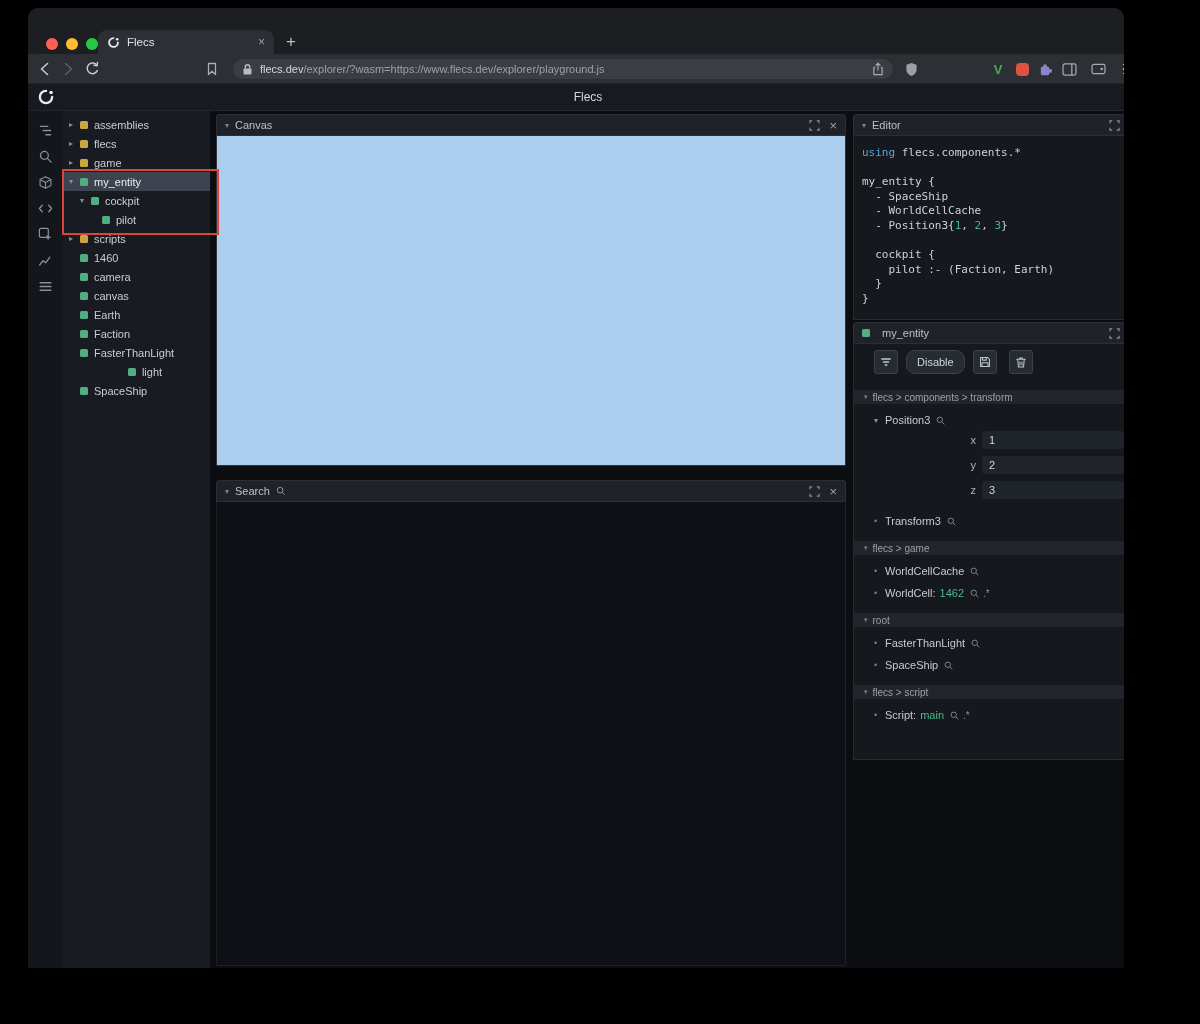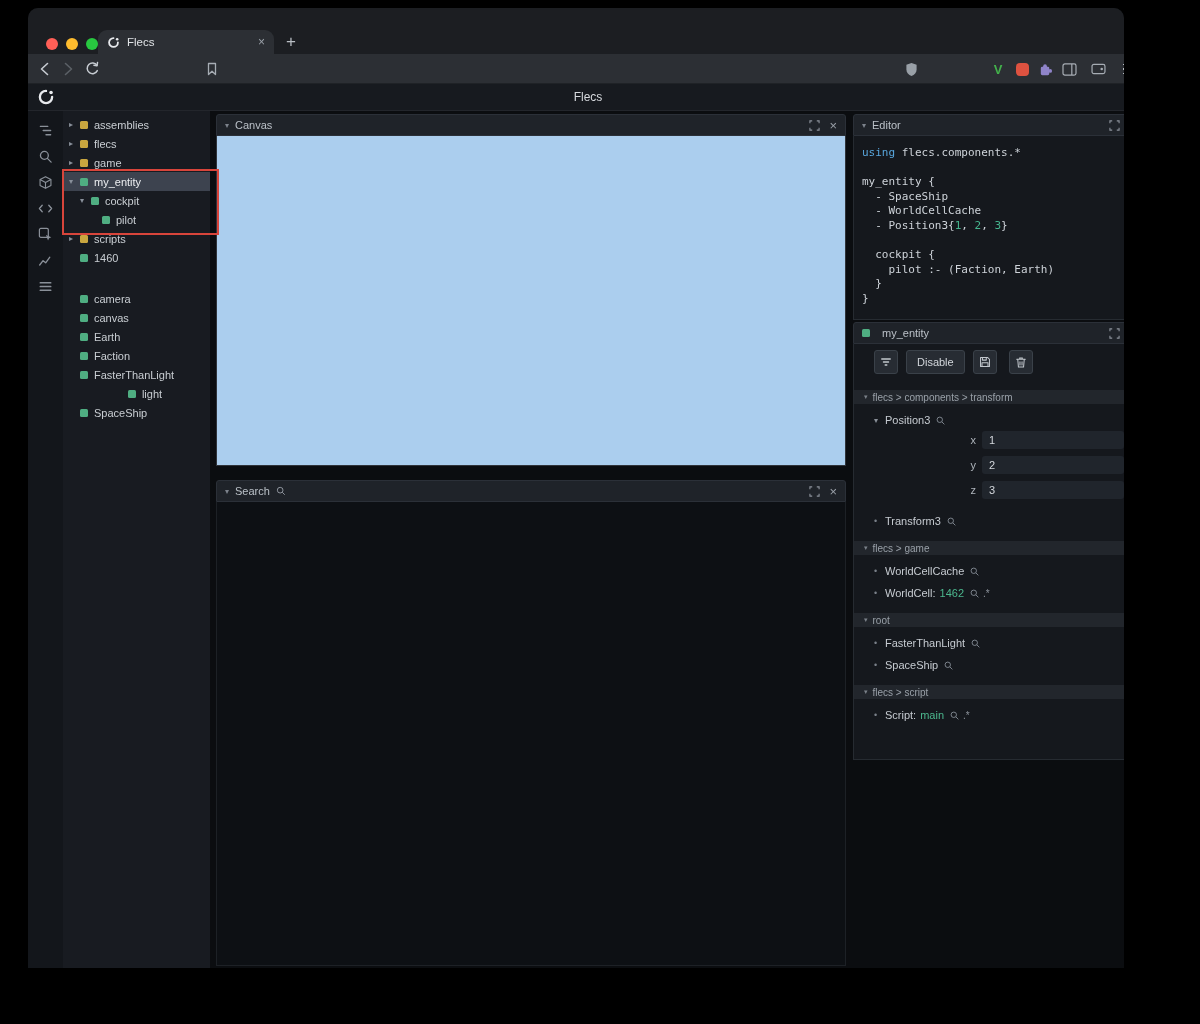--- a/index.html
+++ b/index.html
@@ -86,21 +86,21 @@
   .tok-kw  { color:#58a6dd;text-align:center; }
   .tok-num { color:#45b48e; }
   .tok-pl  { color:#ced3d9; }
 
   .inspector-panel { left:825px; top:238px; width:293px; }
   .inspector-body  { height:416px; background:#15181d; border:1px solid #262b31; border-top:none; }
   .itoolbar { display:flex; align-items:center; gap:8px; padding:6px 0 0 20px; }
   .ibtn { height:24px; min-width:24px; background:#272c33; border:1px solid #3a4149; border-radius:3px;
           color:#d2d6db; font-size:11px; display:flex; align-items:center; justify-content:center;
           font-family:inherit; padding:0; }
-  .ibtn-text { padding:0 10px; }
+  .ibtn-text { padding:0 10px;border-radius:9px; }
   .ibtn.trash { margin-left:4px; }
 
   .isec { height:14px; margin-top:14px; background:#22262c; display:flex; align-items:center;
           padding-left:10px; font-size:10px; color:#99a0a8; gap:5px; }
   .isec:first-child { margin-top:16px; }
   .schev { font-size:7px; color:#7b818a; }
   .irow { margin-top:10px; display:flex; align-items:center; padding-left:20px; font-size:11px; color:#c6cbd1; }
   .ifield + .irow { margin-top:16px; }
   .rchev { width:11px; font-size:8px; color:#8a9099; flex:none; }
   .bullet { width:11px; font-size:9px; color:#7b818a; flex:none; }
@@ -156,20 +156,35 @@
             <path d="M12.9 4.4A5.3 5.3 0 1 0 13.3 9.6" fill="none" stroke="#c6cbd1" stroke-width="1.5" stroke-linecap="round"></path>
             <polyline points="13.5,1.6 13.0,4.7 9.9,4.2" fill="none" stroke="#c6cbd1" stroke-width="1.5" stroke-linecap="round" stroke-linejoin="round"></polyline>
           </svg>
       </span>
       <span class="navbtn" style="left:176px">
         <svg width="14" height="14" viewBox="0 0 14 14">
             <path d="M3.5 1.5h7v11L7 9.2 3.5 12.5z" fill="none" stroke="#a7adb4" stroke-width="1.3" stroke-linejoin="round"></path>
           </svg>
       </span>
 
+      <div class="addressbar">
+        <span style="display:flex">
+          <svg width="11" height="13" viewBox="0 0 11 13">
+              <rect x="1.5" y="5.5" width="8" height="6" rx="1" fill="#b8bdc3"></rect>
+              <path d="M3.3 5.5V4a2.2 2.2 0 0 1 4.4 0v1.5" fill="none" stroke="#b8bdc3" stroke-width="1.4"></path>
+            </svg>
+        </span>
+        <span class="url"><span class="url-domain">flecs.dev</span><span class="url-path">/explorer/?wasm=https://www.flecs.dev/explorer/playground.js</span></span>
+        <span style="display:flex">
+          <svg width="12" height="14" viewBox="0 0 13 16">
+              <path d="M3.2 6.5H1.8v8h9.4v-8h-1.4" fill="none" stroke="#a7adb4" stroke-width="1.3"></path>
+              <path d="M6.5 1.6v7.6M6.5 1.4L4.1 3.9M6.5 1.4l2.4 2.5" fill="none" stroke="#a7adb4" stroke-width="1.3" stroke-linecap="round"></path>
+            </svg>
+        </span>
+      </div>
 
       <span class="ext" style="left:874px">
         <svg width="13" height="15" viewBox="0 0 14 16">
             <path d="M7 1l5.5 2v5c0 3.5-2.3 6-5.5 7-3.2-1-5.5-3.5-5.5-7V3z" fill="#99a0a7"></path>
           </svg>
       </span>
       <span class="ext ext-v" style="left:961px">V</span>
       <span class="ext" style="left:985px">
           <span class="ext-red"></span>
         </span>
@@ -294,21 +309,21 @@
           <div class="tree-row" style="padding-left: 6px;">
             <span class="chev">▸</span>
             <span class="sq yellow"></span>
             <span class="tlabel">scripts</span>
           </div>
           <div class="tree-row" style="padding-left: 6px;">
             <span class="chev"></span>
             <span class="sq green"></span>
             <span class="tlabel">1460</span>
           </div>
-          <div class="tree-row" style="padding-left: 6px; margin-top: 22px;">
+          <div class="tree-row" style="padding-left: 6px;">
             <span class="chev"></span>
             <span class="sq green"></span>
             <span class="tlabel">camera</span>
           </div>
           <div class="tree-row" style="padding-left: 6px;">
             <span class="chev"></span>
             <span class="sq green"></span>
             <span class="tlabel">canvas</span>
           </div>
           <div class="tree-row" style="padding-left: 6px;">

